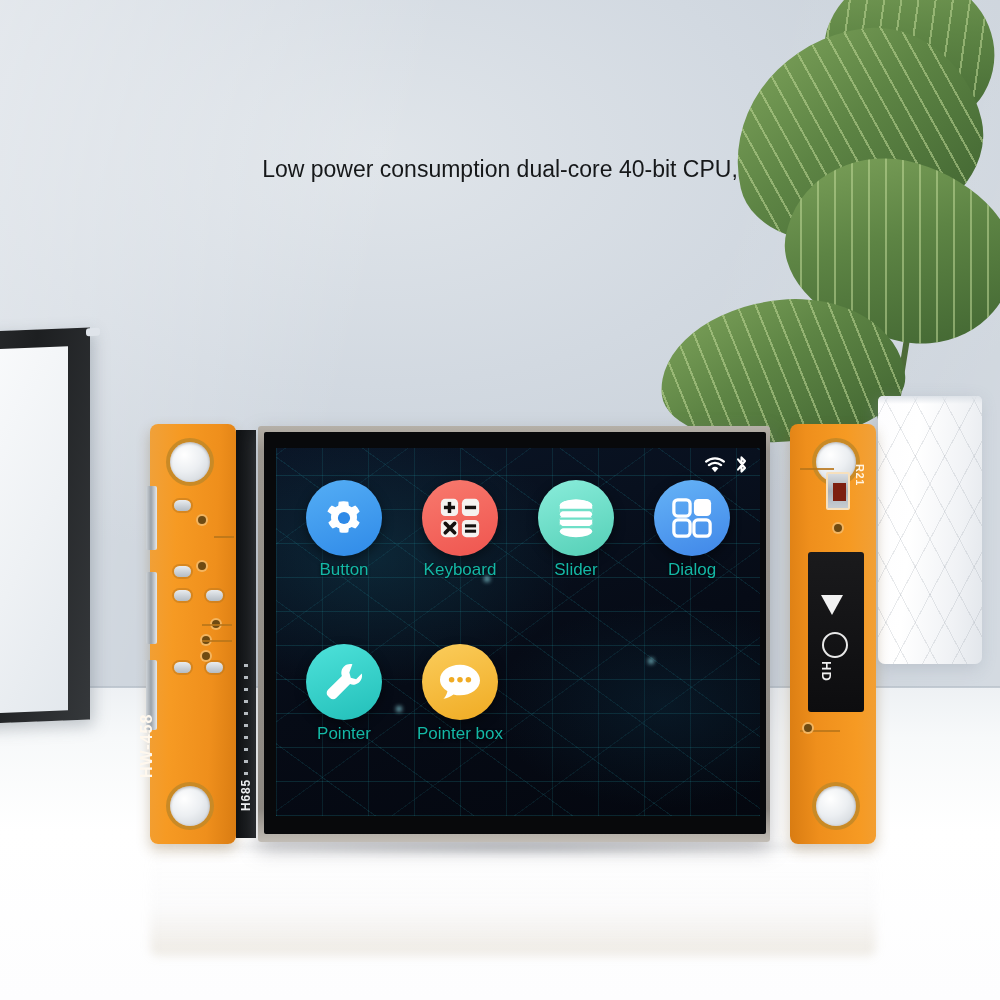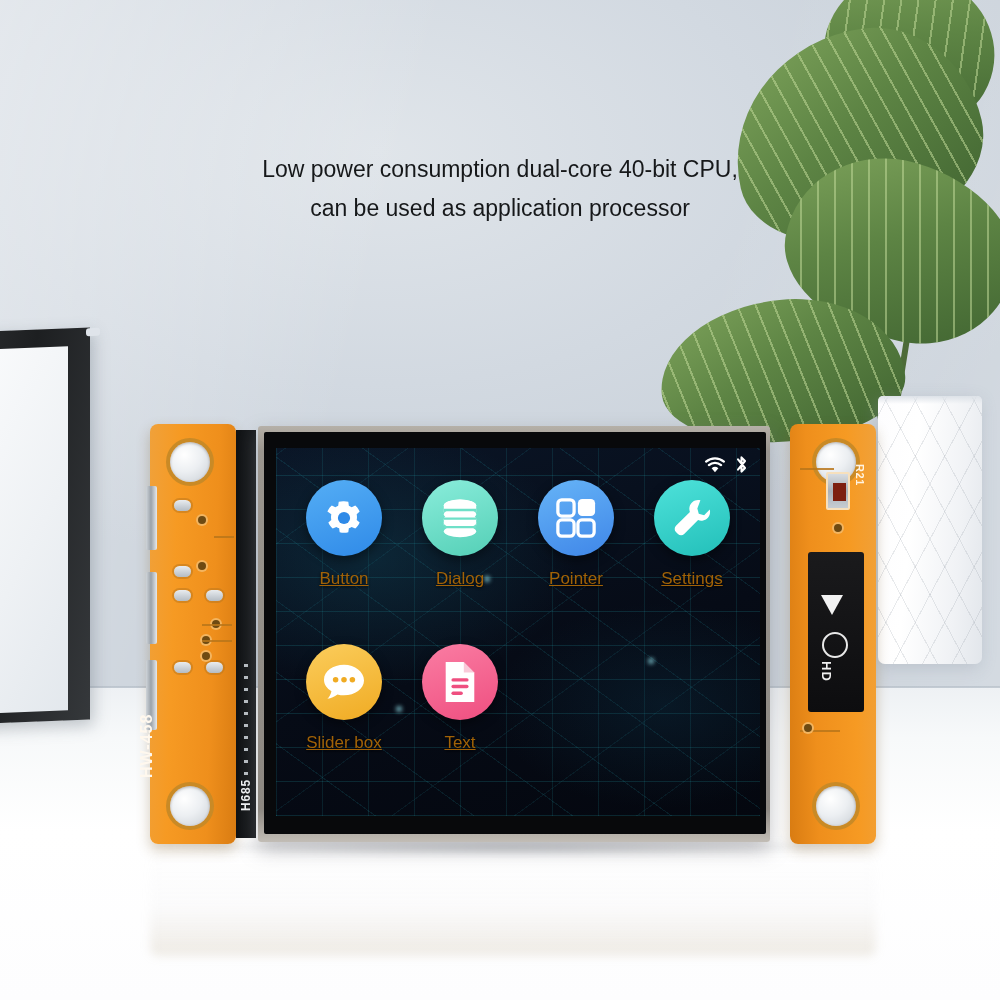--- a/index.html
+++ b/index.html
@@ -254,22 +254,22 @@
     display: grid; grid-template-columns: repeat(4, 1fr); grid-template-rows: repeat(2, 1fr);
     align-items: start; justify-items: center;
   }
   .app { display: flex; flex-direction: column; align-items: center; width: 100%; }
   .app-circle {
     width: 76px; height: 76px; border-radius: 50%;
     display: flex; align-items: center; justify-content: center;
     box-shadow: 0 4px 12px rgba(0,0,0,.45);
   }
   .app-label {
-    margin-top: 13px; color: #a16207; font-size: 17px;
-    text-shadow: 0 1px 3px rgba(0,0,0,.85); white-space: nowrap; text-decoration: underline;
+    margin-top: 4px; color: #14b8a6; font-size: 17px;
+    text-shadow: 0 1px 3px rgba(0,0,0,.85); white-space: nowrap;
   }
   .app-circle svg { display: block; }
 
   
   .reflection {
     position: absolute; left: 150px; top: 846px; width: 726px; height: 110px;
     background: linear-gradient(180deg, rgba(170,150,110,.18) 0%, rgba(200,200,205,.06) 45%, rgba(255,255,255,0) 100%);
     filter: blur(5px); transform: scaleY(-1); border-radius: 8px;
   }
   .shadow-under {
@@ -301,21 +301,20 @@
     <div class="leaf leaf-b"></div>
     <div class="leaf leaf-c"></div>
     <div class="vase">
       <div class="vase-facets"></div>
       <div class="vase-lip"></div>
     </div>
   </div>
 
   <div class="subline">
     <div>Low power consumption dual-core 40-bit CPU,</div>
-    <div>can be used as application processor</div>
   </div>
 
   <div class="shadow-under"></div>
   <div class="reflection"></div>
 
   <div class="device">
 
     <div class="pcb pcb-left">
       <div class="hole hole-tl"></div>
       <div class="hole hole-bl"></div>
@@ -381,96 +380,101 @@
               <span>
                 <svg width="42" height="42" viewBox="0 0 44 44">
                   <path fill="#fff" d="M22 4.5c1.6 0 3.1.2 4.5.6l.6 4.1c1 .4 2 .9 2.9 1.5l3.8-1.7c2 1.7 3.6 3.8 4.6 6.2l-3.1 2.8c.2 1 .3 2 .3 3s-.1 2-.3 3l3.1 2.8c-1 2.4-2.6 4.5-4.6 6.2l-3.8-1.7c-.9.6-1.9 1.1-2.9 1.5l-.6 4.1c-1.4.4-2.9.6-4.5.6s-3.1-.2-4.5-.6l-.6-4.1c-1-.4-2-.9-2.9-1.5l-3.8 1.7c-2-1.7-3.6-3.8-4.6-6.2l3.1-2.8c-.2-1-.3-2-.3-3s.1-2 .3-3L4.6 15.2c1-2.4 2.6-4.5 4.6-6.2l3.8 1.7c.9-.6 1.9-1.1 2.9-1.5l.6-4.1c1.4-.4 2.9-.6 4.5-.6z"></path>
                   <circle cx="22" cy="22" r="6.4" fill="#2f8ae8"></circle>
                 </svg>
               </span>
             </div>
             <div class="app-label">Button</div>
           </div>
 
+          <div class="app">
+            <div class="app-circle" style="background:linear-gradient(160deg,#f87a6e,#ef554f);">
+              <span>
+                <svg width="44" height="44" viewBox="0 0 46 46">
+                  <rect x="3" y="3" width="18" height="18" rx="4.5" fill="#f5f2f0"></rect>
+                  <rect x="25" y="3" width="18" height="18" rx="4.5" fill="#f5f2f0"></rect>
+                  <rect x="3" y="25" width="18" height="18" rx="4.5" fill="#f5f2f0"></rect>
+                  <rect x="25" y="25" width="18" height="18" rx="4.5" fill="#f5f2f0"></rect>
+                  <rect x="10.2" y="6.2" width="3.6" height="11.6" fill="#14100f"></rect>
+                  <rect x="6.2" y="10.2" width="11.6" height="3.6" fill="#14100f"></rect>
+                  <rect x="28.2" y="10.2" width="11.6" height="3.6" fill="#14100f"></rect>
+                  <path d="M7.6 28.6 17.4 38.4 M17.4 28.6 7.6 38.4" stroke="#14100f" stroke-width="3.8" stroke-linecap="round"></path>
+                  <rect x="28.2" y="29.6" width="11.6" height="3.2" fill="#14100f"></rect>
+                  <rect x="28.2" y="35.2" width="11.6" height="3.2" fill="#14100f"></rect>
+                </svg>
+              </span>
+            </div>
+            <div class="app-label">Keyboard</div>
+          </div>
 
           <div class="app">
             <div class="app-circle" style="background:linear-gradient(160deg,#8aeddb,#54cfb6);">
               <span>
                 <svg width="44" height="40" viewBox="0 0 46 42">
                   <ellipse cx="23" cy="8" rx="17" ry="6.4" fill="#fff"></ellipse>
                   <path d="M6 8v6.6c0 3.5 7.6 6.4 17 6.4s17-2.9 17-6.4V8z" fill="#fff"></path>
                   <ellipse cx="23" cy="22" rx="17" ry="6.2" fill="#fff"></ellipse>
                   <path d="M6 22v6.4c0 3.5 7.6 6.4 17 6.4s17-2.9 17-6.4V22z" fill="#fff"></path>
                   <ellipse cx="23" cy="15" rx="17" ry="5.4" fill="#6fe0c8"></ellipse>
                   <ellipse cx="23" cy="29" rx="17" ry="5.4" fill="#6fe0c8"></ellipse>
                   <ellipse cx="23" cy="8" rx="17" ry="6.4" fill="#fff"></ellipse>
                   <ellipse cx="23" cy="17" rx="17" ry="6.2" fill="#fff"></ellipse>
                   <ellipse cx="23" cy="26" rx="17" ry="6.2" fill="#fff"></ellipse>
                   <ellipse cx="23" cy="35" rx="17" ry="6.2" fill="#fff"></ellipse>
                   <path d="M6 12.6h34 M6 21.6h34 M6 30.6h34" stroke="#6fe0c8" stroke-width="2.4"></path>
                 </svg>
               </span>
             </div>
-            <div class="app-label">Dialog</div>
+            <div class="app-label">Slider</div>
           </div>
 
           <div class="app">
             <div class="app-circle" style="background:linear-gradient(160deg,#66b4f7,#3f86e8);">
               <span>
                 <svg width="42" height="42" viewBox="0 0 44 44">
                   <rect x="3" y="3" width="17" height="17" rx="4" fill="none" stroke="#fff" stroke-width="3.4"></rect>
                   <rect x="24" y="2" width="18" height="18" rx="4.5" fill="#fff"></rect>
                   <rect x="3" y="24" width="17" height="17" rx="4" fill="none" stroke="#fff" stroke-width="3.4"></rect>
                   <rect x="24" y="24" width="17" height="17" rx="4" fill="none" stroke="#fff" stroke-width="3.4"></rect>
                 </svg>
               </span>
             </div>
-            <div class="app-label">Pointer</div>
+            <div class="app-label">Dialog</div>
           </div>
 
 
           <div class="app">
             <div class="app-circle" style="background:linear-gradient(160deg,#4ee2da,#22bfb9);">
               <span>
                 <svg width="42" height="42" viewBox="0 0 44 44">
                   <path fill="#fff" d="M30.8 3.4c-5.1-1.4-10.3 1.8-11.4 7-.4 1.8-.2 3.6.4 5.2L5.2 30.2a4.6 4.6 0 0 0 0 6.5l2.1 2.1a4.6 4.6 0 0 0 6.5 0l14.6-14.6c1.6.6 3.4.8 5.2.4 5.2-1.1 8.4-6.3 7-11.4l-5.9 5.9-5.6-1.5-1.5-5.6z"></path>
                 </svg>
               </span>
             </div>
-            <div class="app-label">Settings</div>
+            <div class="app-label">Pointer</div>
           </div>
 
           <div class="app">
             <div class="app-circle" style="background:linear-gradient(160deg,#fbcd5c,#f0ab23);">
               <span>
                 <svg width="44" height="40" viewBox="0 0 46 42">
                   <path fill="#fff" d="M23 3C11.4 3 2 10 2 18.6c0 4.9 3 9.2 7.8 12-.5 3-2 5.8-4.2 7.9 3.9-.5 7.5-2.1 10.5-4.4 2.2.6 4.5.9 6.9.9 11.6 0 21-7 21-15.6S34.6 3 23 3z"></path>
                   <circle cx="14.2" cy="18.6" r="2.9" fill="#f0ab23"></circle>
                   <circle cx="23" cy="18.6" r="2.9" fill="#f0ab23"></circle>
                   <circle cx="31.8" cy="18.6" r="2.9" fill="#f0ab23"></circle>
                 </svg>
               </span>
             </div>
-            <div class="app-label">Slider box</div>
-          </div>
-
-          <div class="app">
-            <div class="app-circle" style="background:linear-gradient(160deg,#fa7da3,#ef4f80);">
-              <span>
-                <svg width="40" height="44" viewBox="0 0 42 46">
-                  <path fill="#fff" d="M6 2h19l11 11v31H6z"></path>
-                  <path fill="#ef4f80" opacity=".3" d="M25 2l11 11H25z"></path>
-                  <rect x="12" y="19" width="18" height="3.6" rx="1.8" fill="#ef4f80"></rect>
-                  <rect x="12" y="26" width="18" height="3.6" rx="1.8" fill="#ef4f80"></rect>
-                  <rect x="12" y="33" width="12" height="3.6" rx="1.8" fill="#ef4f80"></rect>
-                </svg>
-              </span>
-            </div>
-            <div class="app-label">Text</div>
-          </div>
+            <div class="app-label">Pointer box</div>
+          </div>
+
 
         </div>
       </div>
     </div>
 
     <div class="pcb pcb-right">
       <div class="hole hole-tr"></div>
       <div class="hole hole-br"></div>
 
       <div class="resistor"></div>

